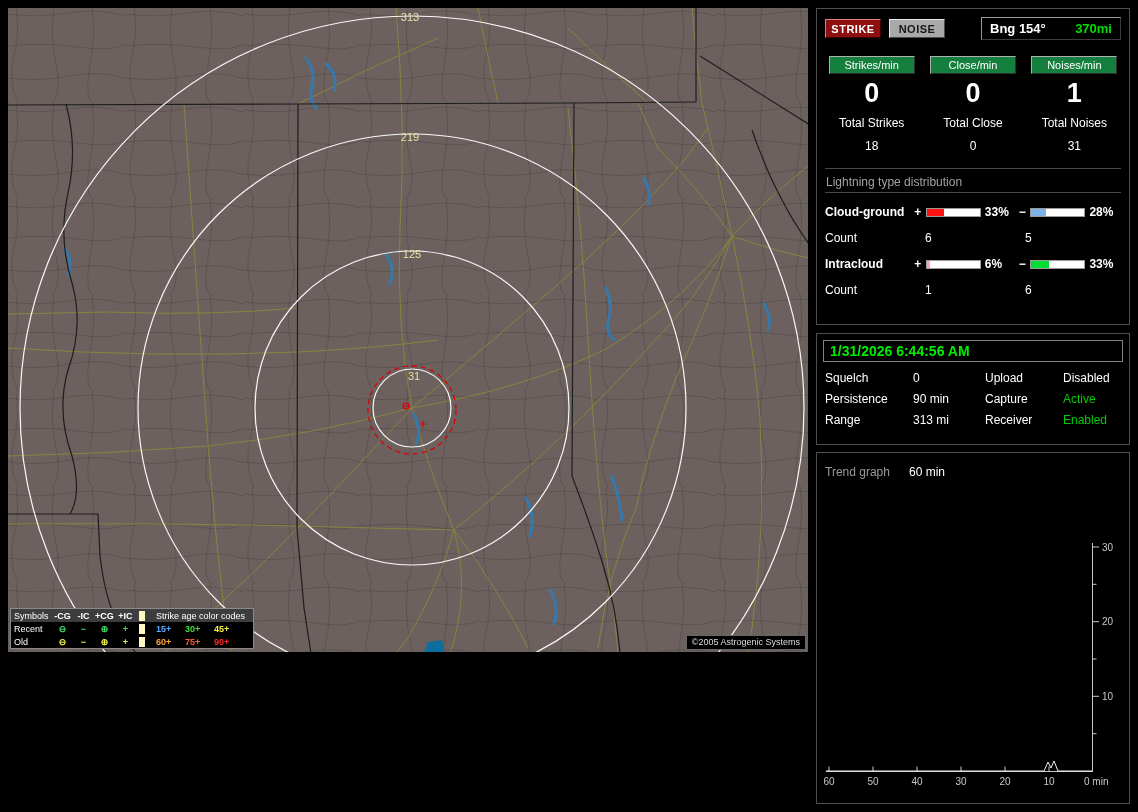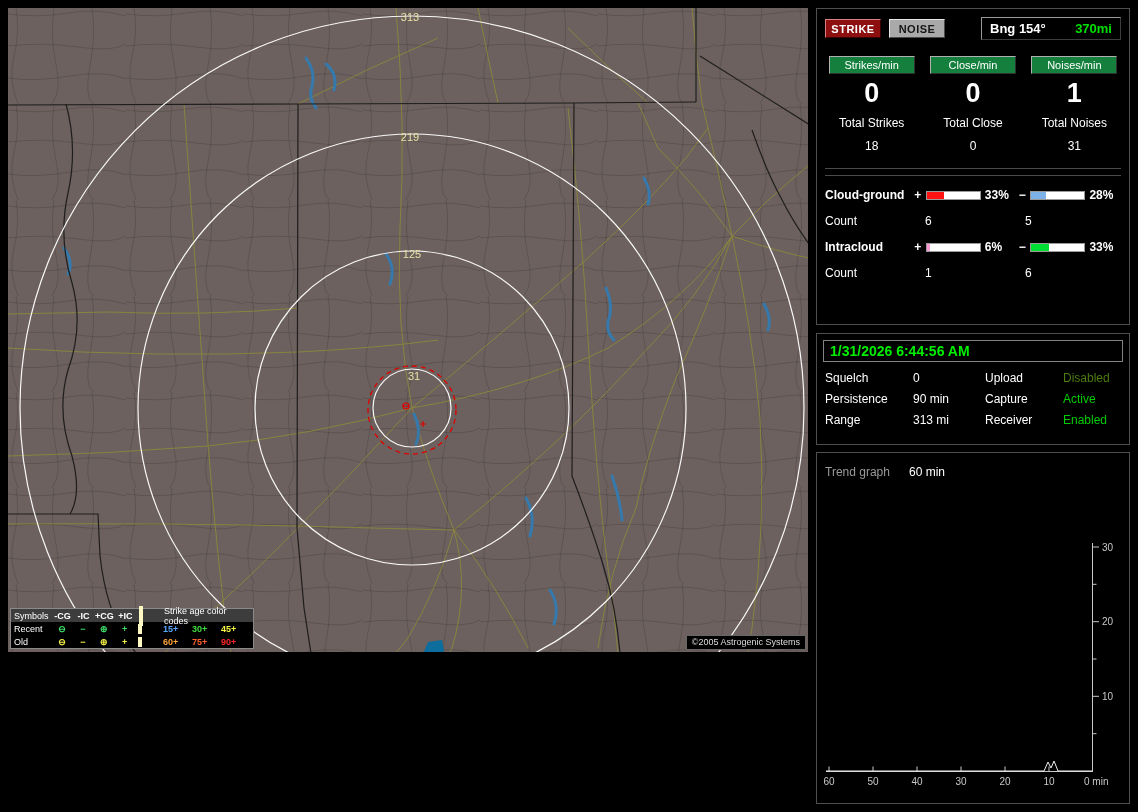--- a/index.html
+++ b/index.html
@@ -13,21 +13,21 @@
   .map-svg { position:absolute; left:0; top:0; }
   .map-copyright { position:absolute; right:2px; bottom:2px; background:#000; border:1px solid #666;
                    color:#ddd; font-size:9px; padding:1px 5px; line-height:11px; }
 
   .map-legend { position:absolute; left:2px; bottom:3px; width:244px; background:#000; border:1px solid #8a8a8a;
                 font-size:9px; color:#fff; }
   .lg-row { display:flex; align-items:center; height:13px; padding:0 3px; }
   .lg-head { background:#3d3d3d; }
   .lg-name { width:38px; }
   .lg-sym { width:21px; text-align:center; font-weight:bold; }
-  .lg-age-head, .lg-ages { flex:1; border-left:4px solid #fef9c3; margin-left:3px; padding-left:21px; }
+  .lg-age-head, .lg-ages { flex:1; border-left:6px solid #fef9c3; margin-left:3px; padding-left:11px; }
   .lg-ages { display:flex; gap:0; }
   .lg-age { width:29px; font-weight:bold; }
   .sym-recent { color:#3fdb6a; }
   .sym-old { color:#f0ed46; }
   .age-15 { color:#55a7ff; } .age-30 { color:#3fdf3f; } .age-45 { color:#f5f542; }
   .age-60 { color:#ffa538; } .age-75 { color:#ff6030; } .age-90 { color:#ff2828; }
 
   
   .panel { position:absolute; background:#000; border:1px solid #4f4f4f; overflow:hidden; color:#fff; }
   .panel-top { left:816px; top:8px;   width:314px; height:317px; padding:0 8px; }
@@ -62,21 +62,21 @@
   .bar i { position:absolute; left:0; top:0; height:100%; display:block; }
   .f-red  { background:#ff1212; } .f-blue { background:#7db2e8; }
   .f-pink { background:#ff9ad2; } .f-green{ background:#00dd33; }
   .pct { width:32px; font-weight:bold; margin-left:2px; }
   .count-row { display:flex; align-items:center; height:26px; font-size:12px; }
   .count-row .cl { width:100px; }
   .count-row .ca { width:100px; }
 
   .clock { margin:6px; border:1px solid #828282; padding:2px 6px; color:#00ee00; font-weight:bold; font-size:14px; }
   .kv { display:grid; grid-template-columns:88px 72px 78px 1fr; padding:0 8px; row-gap:7px; margin-top:9px; font-size:12px; }
-  .status-active { color:#00cc00; } .status-disabled { color:#4d7c0f; }
+  .status-active { color:#00cc00; } .status-disabled { color:#ffffff; }
 
   .stats { display:grid; grid-template-columns:84px 76px 78px 1fr; padding:0 8px; row-gap:10px; margin-top:10px; font-size:12px; }
   .lab { color:#9a9a9a; }
   .trend-row { display:grid; grid-template-columns:84px 1fr; padding:0 8px; margin-top:12px; font-size:12px; }
   .trend-svg { position:absolute; left:3px; top:84px; }
 </style>
 </head>
 <body>
 
 <div class="screen">
@@ -244,20 +244,21 @@
       </div>
       <div class="rate-col">
         <button class="rate-head">Noises/min</button>
         <div class="rate-num">1</div>
         <div class="tot-lab">Total Noises</div>
         <div class="tot-val">31</div>
       </div>
     </div>
 
     <div class="hr"></div>
+    <div class="dist-title">Lightning type distribution</div>
     <div class="hr hr-tight"></div>
 
     <div class="dist-row">
       <span class="dist-name">Cloud-ground</span>
       <span class="sign">+</span>
       <span class="bar">
           <i class="f-red" style="width: 33%;"></i>
         </span>
       <span class="pct">33%</span>
       <span class="sign">−</span>

